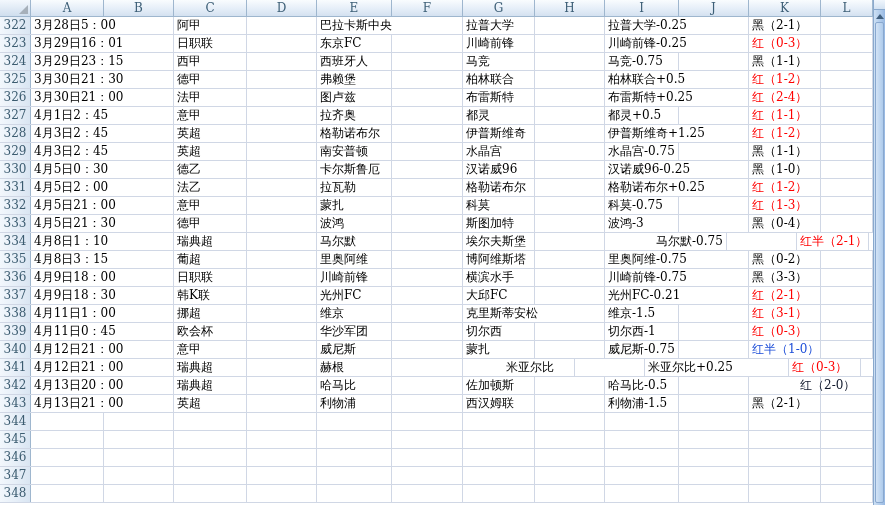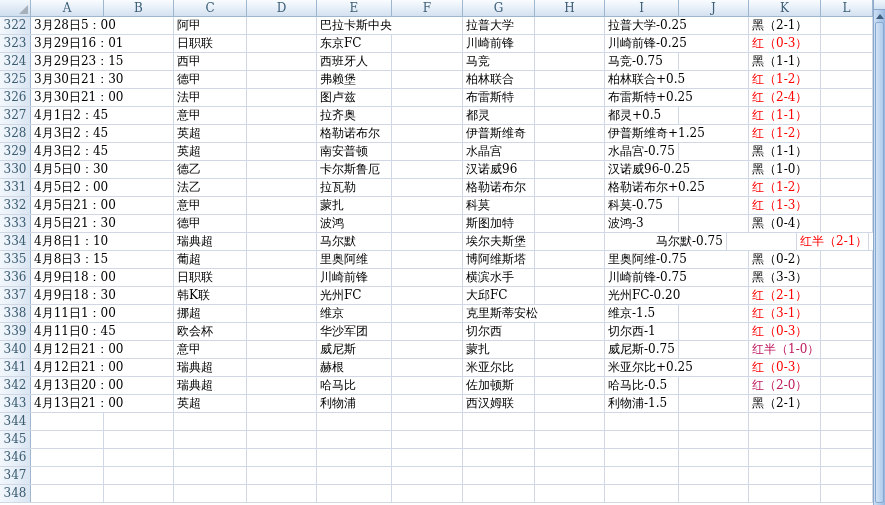--- a/index.html
+++ b/index.html
@@ -549,21 +549,21 @@
         <div class="cell" style="width: 70px;"></div>
         <div class="cell spillable" style="width: 75px;">
           <span class="txt">光州FC</span>
         </div>
         <div class="cell" style="width: 71px;"></div>
         <div class="cell spillable" style="width: 72px;">
           <span class="txt">大邱FC</span>
         </div>
         <div class="cell" style="width: 70px;"></div>
         <div class="cell spillable" style="width: 74px; border-right-color: transparent;">
-          <span class="txt">光州FC-0.20</span>
+          <span class="txt">光州FC-0.21</span>
         </div>
         <div class="cell" style="width: 70px;"></div>
         <div class="cell spillable" style="width: 72px;">
           <span class="txt" style="color: rgb(255, 0, 0);">红（2-1）</span>
         </div>
         <div class="cell" style="width: 52px;"></div>
       </div>
       <div class="grid-row">
         <div class="row-header">338</div>
         <div class="cell spillable" style="width: 73px; border-right-color: transparent;">
@@ -634,39 +634,39 @@
         <div class="cell" style="width: 71px;"></div>
         <div class="cell spillable" style="width: 72px;">
           <span class="txt">蒙扎</span>
         </div>
         <div class="cell" style="width: 70px;"></div>
         <div class="cell spillable" style="width: 74px;">
           <span class="txt">威尼斯-0.75</span>
         </div>
         <div class="cell" style="width: 70px;"></div>
         <div class="cell spillable" style="width: 72px;">
-          <span class="txt" style="color: #be185d;">红半（1-0）</span>
+          <span class="txt" style="color: #1d4ed8;">红半（1-0）</span>
         </div>
         <div class="cell" style="width: 52px;"></div>
       </div>
       <div class="grid-row">
         <div class="row-header">341</div>
         <div class="cell spillable" style="width: 73px; border-right-color: transparent;">
           <span class="txt">4月12日21：00</span>
         </div>
         <div class="cell" style="width: 70px;"></div>
         <div class="cell spillable" style="width: 73px;">
           <span class="txt">瑞典超</span>
         </div>
         <div class="cell" style="width: 70px;"></div>
         <div class="cell spillable" style="width: 75px;">
           <span class="txt">赫根</span>
         </div>
         <div class="cell" style="width: 71px;"></div>
-        <div class="cell spillable" style="width: 72px;">
+        <div class="cell spillable" style="width: 72px; margin-left: 40px;">
           <span class="txt">米亚尔比</span>
         </div>
         <div class="cell" style="width: 70px;"></div>
         <div class="cell spillable" style="width: 74px; border-right-color: transparent;">
           <span class="txt">米亚尔比+0.25</span>
         </div>
         <div class="cell" style="width: 70px;"></div>
         <div class="cell spillable" style="width: 72px;">
           <span class="txt" style="color: rgb(255, 0, 0);">红（0-3）</span>
         </div>
@@ -688,21 +688,21 @@
         <div class="cell" style="width: 71px;"></div>
         <div class="cell spillable" style="width: 72px;">
           <span class="txt">佐加顿斯</span>
         </div>
         <div class="cell" style="width: 70px;"></div>
         <div class="cell spillable" style="width: 74px;">
           <span class="txt">哈马比-0.5</span>
         </div>
         <div class="cell" style="width: 70px;"></div>
         <div class="cell spillable" style="width: 72px;">
-          <span class="txt" style="color: #be185d;">红（2-0）</span>
+          <span class="txt" style="color: #0f172a; margin-left: 48px;">红（2-0）</span>
         </div>
         <div class="cell" style="width: 52px;"></div>
       </div>
       <div class="grid-row">
         <div class="row-header">343</div>
         <div class="cell spillable" style="width: 73px; border-right-color: transparent;">
           <span class="txt">4月13日21：00</span>
         </div>
         <div class="cell" style="width: 70px;"></div>
         <div class="cell spillable" style="width: 73px;">

